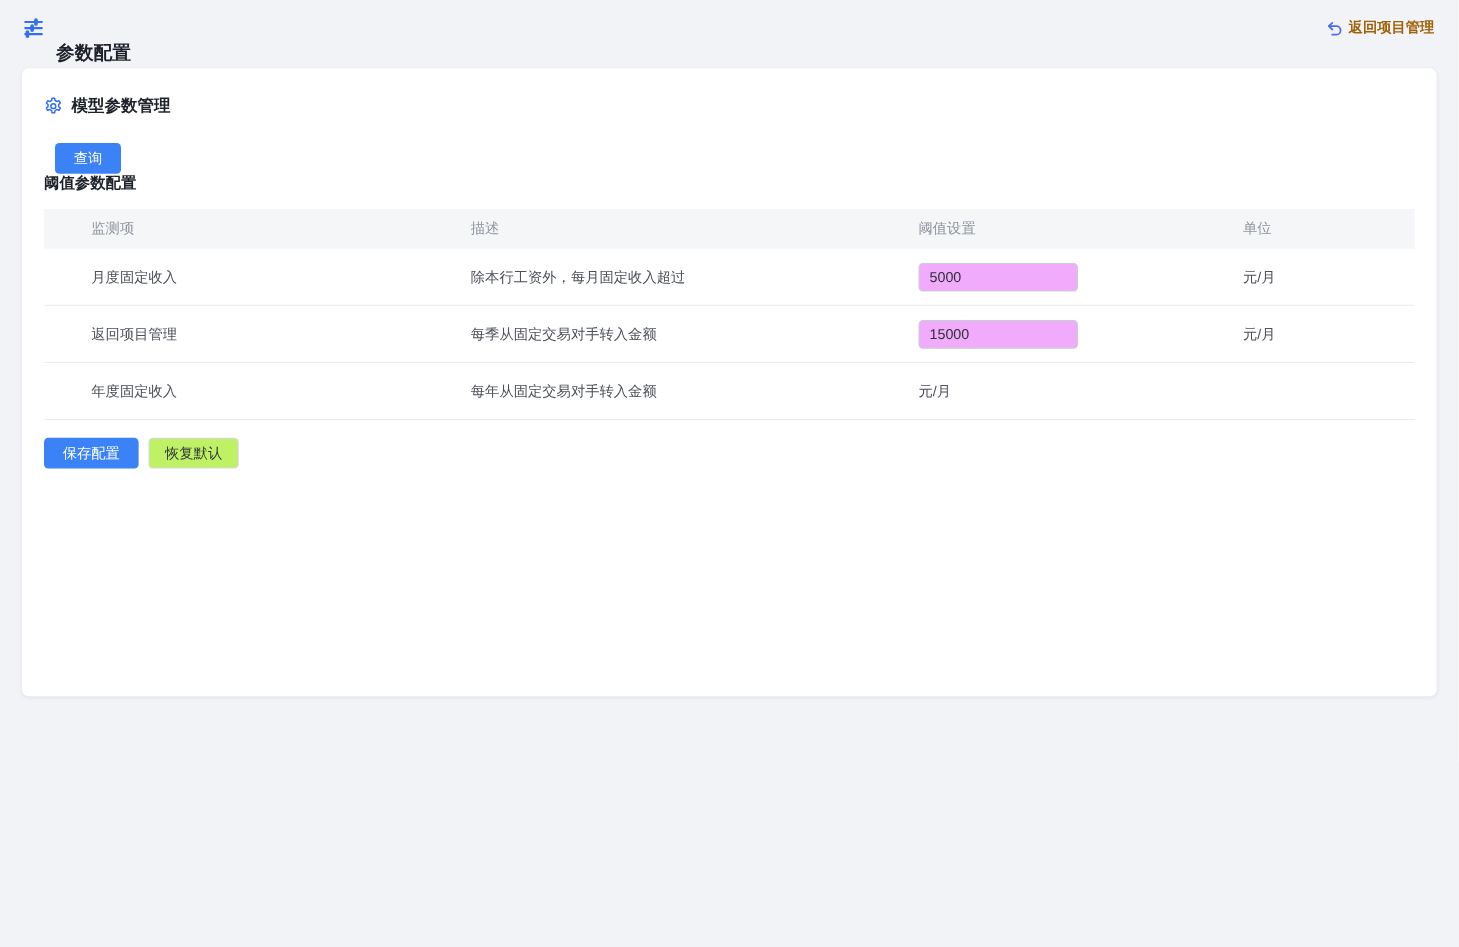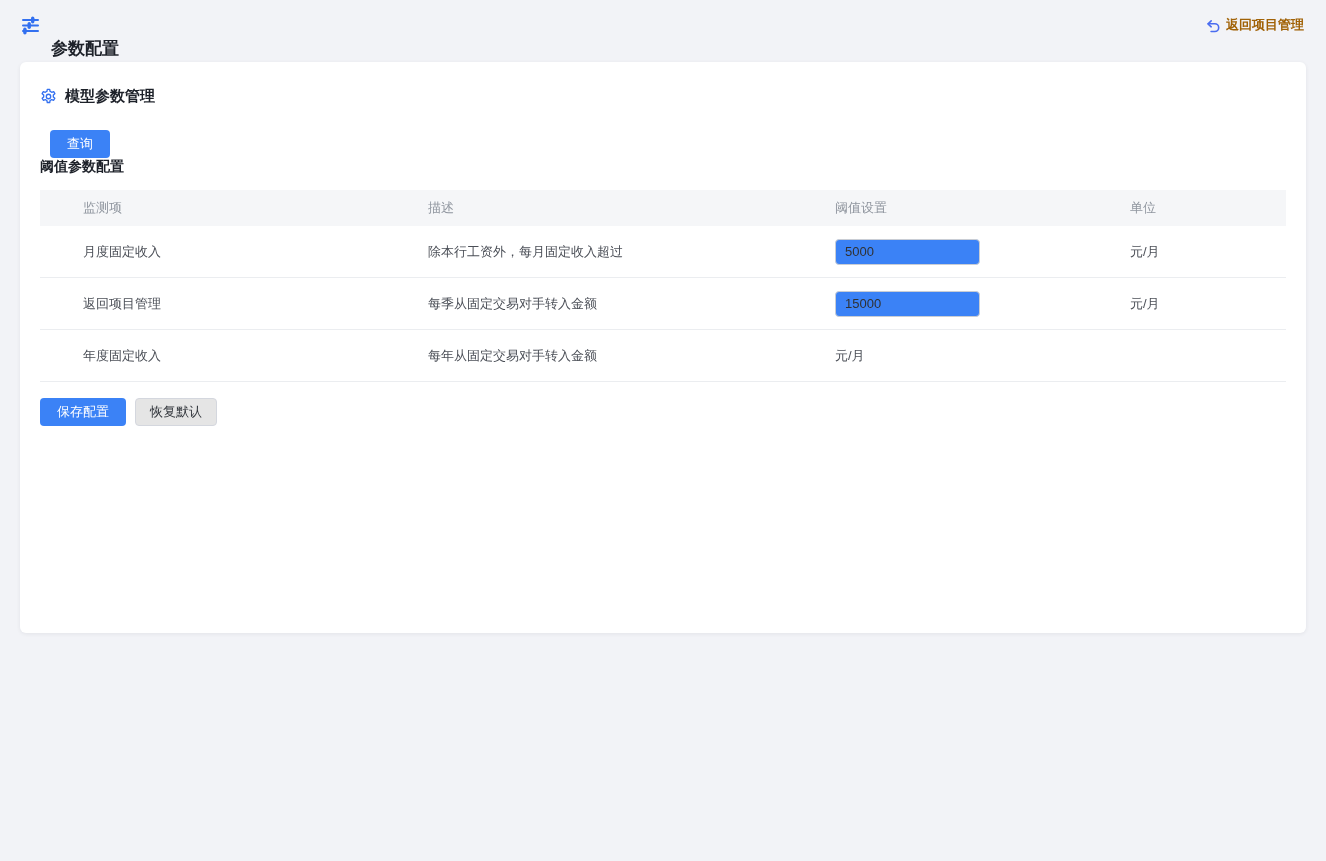--- a/index.html
+++ b/index.html
@@ -59,21 +59,21 @@
   .select-value { padding: 0 12px; color: #1f2329; flex: 1; }
   .select-caret { margin-right: 12px; display: flex; align-items: center; }
   .btn {
     height: 28px; border-radius: 4px; border: none;
     font-size: 13px; cursor: pointer;
     font-family: inherit;
   }
   .btn-primary { background: #3b82f6; color: #ffffff; padding: 0 17px; }
   .btn-query { margin-left: 10px; }
   .btn-plain {
-    background: #e5e5e5; color: #33373d;
+    background: #bef264; color: #33373d;
     border: 1px solid #d4d7de; padding: 0 14px;
   }
 
   
   .sub-title { font-size: 14px; font-weight: bold; color: #1d2129; }
 
   .ptable { margin-top: 14px; width: 1246px; font-size: 13px; }
   .prow {
     display: grid;
     grid-template-columns: 345px 407px 295px 1fr;
@@ -85,21 +85,21 @@
     height: 36px;
     background: #f5f6f8;
     color: #8f959e;
     border-bottom: none;
   }
   .prow-data { height: 52px; color: #4b4f57; }
   .cell-input input {
     width: 145px; height: 26px;
     border: 1px solid #c9cdd4; border-radius: 4px;
     padding: 0 9px; font-size: 13px; color: #303133;
-    font-family: inherit; outline: none; background: #3b82f6;
+    font-family: inherit; outline: none; background: #f0abfc;
   }
 
   .actions { display: flex; align-items: center; gap: 9px; margin-top: 16px; }
 
   svg { display: block; }
 </style>
 </head>
 <body>
 
 <div class="topbar">

